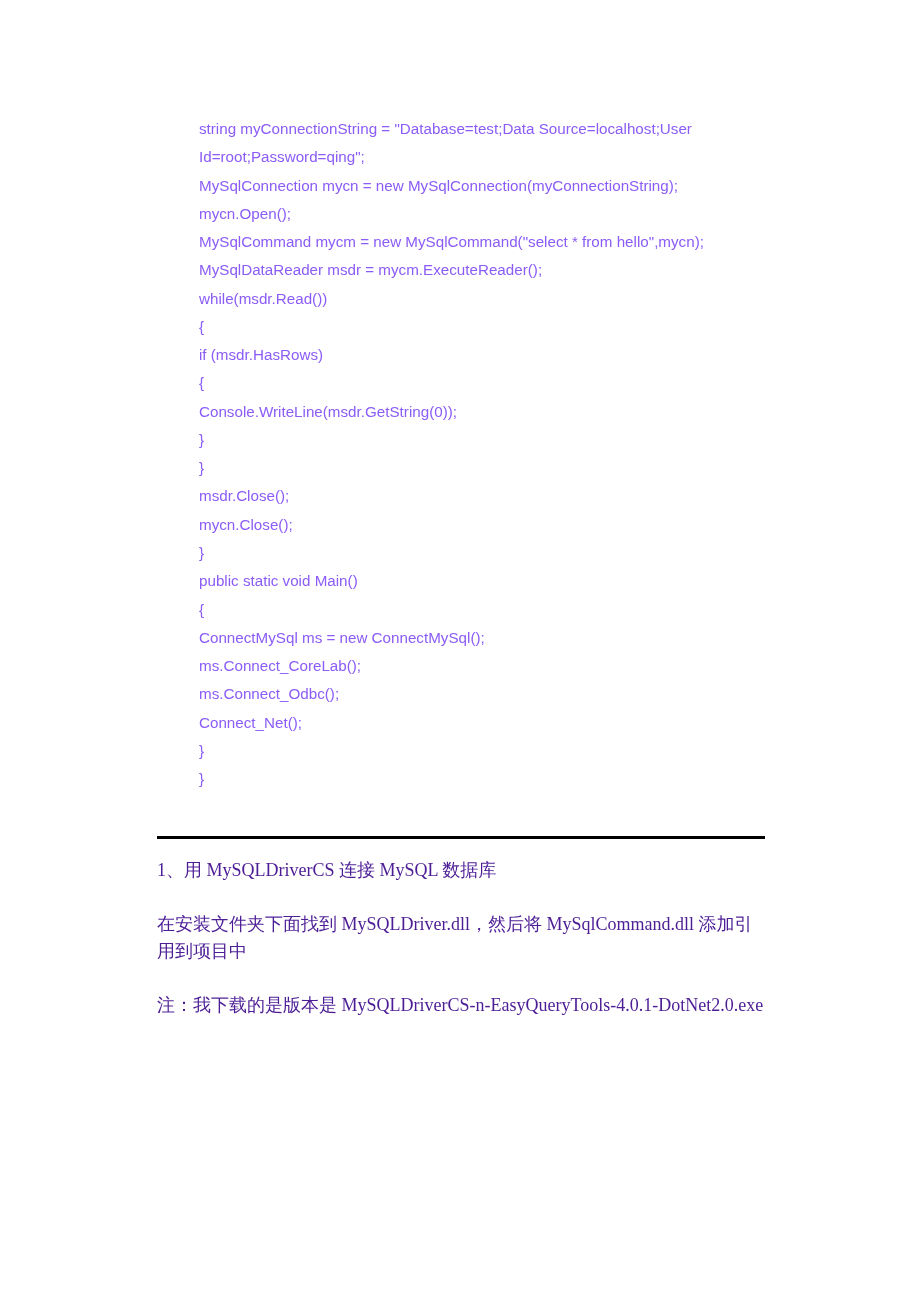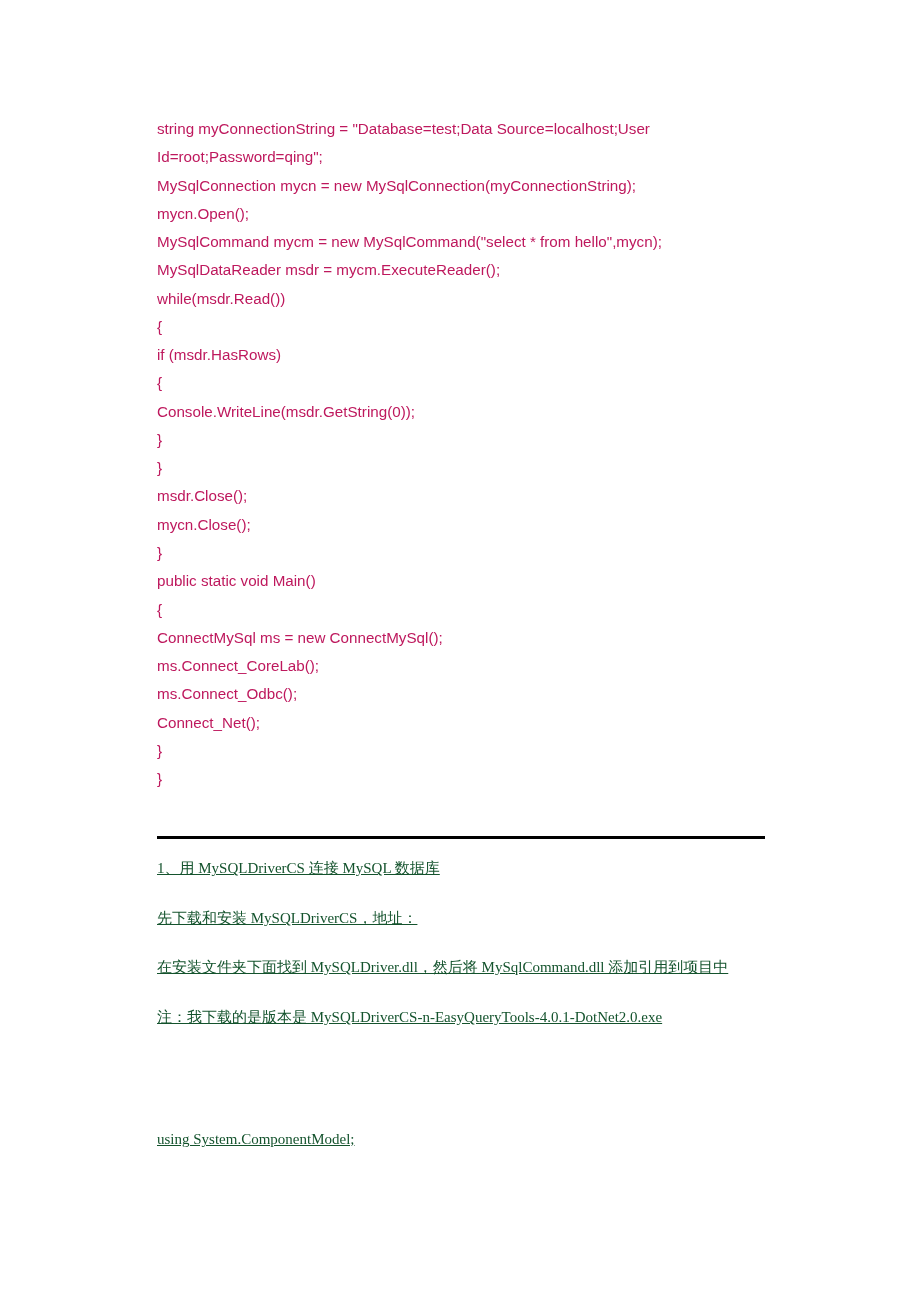--- a/index.html
+++ b/index.html
@@ -10,35 +10,35 @@
     width: 920px;
   }
   .page {
     padding: 115px 155px 60px 157px;
     box-sizing: border-box;
   }
   .code-block {
     font-family: Arial, Helvetica, sans-serif;
     font-size: 15.2px;
     line-height: 1.86;
-    color: #be185d;
+    color: #8b5cf6;
     white-space: pre-wrap;
     word-wrap: break-word;
+    margin-left: 42px;
   }
   .divider {
     border: none;
     border-top: 3px solid #000000;
     margin: 43px 0 18px 0;
   }
   .text-block {
     font-family: SimSun, "Songti SC", serif;
-    font-size: 15px;
+    font-size: 18px;
     line-height: 1.5;
-    color: #14532d;
-    text-decoration: underline;
+    color: #4c1d95;
   }
   .para {
     margin: 0 0 27px 0;
   }
 </style>
 </head>
 <body>
 
 <div class="page">
 
@@ -63,19 +63,17 @@
 <span>ms.Connect_CoreLab();</span>
 <span>ms.Connect_Odbc();</span>
 <span>Connect_Net();</span>
 <span>}</span>
 <span>}</span></div>
 
   <hr class="divider">
 
   <div class="text-block">
     <p class="para">1、用 MySQLDriverCS 连接 MySQL 数据库</p>
-    <p class="para">先下载和安装 MySQLDriverCS，地址：</p>
     <p class="para">在安装文件夹下面找到 MySQLDriver.dll，然后将 MySqlCommand.dll 添加引用到项目中</p>
-    <p class="para" style="margin-bottom:100px">注：我下载的是版本是  MySQLDriverCS-n-EasyQueryTools-4.0.1-DotNet2.0.exe</p>
-    <p class="para">using System.ComponentModel;</p>
+    <p class="para" style="margin-bottom:60px">注：我下载的是版本是  MySQLDriverCS-n-EasyQueryTools-4.0.1-DotNet2.0.exe</p>
   </div>
 
 </div>
 
 </body></html>

